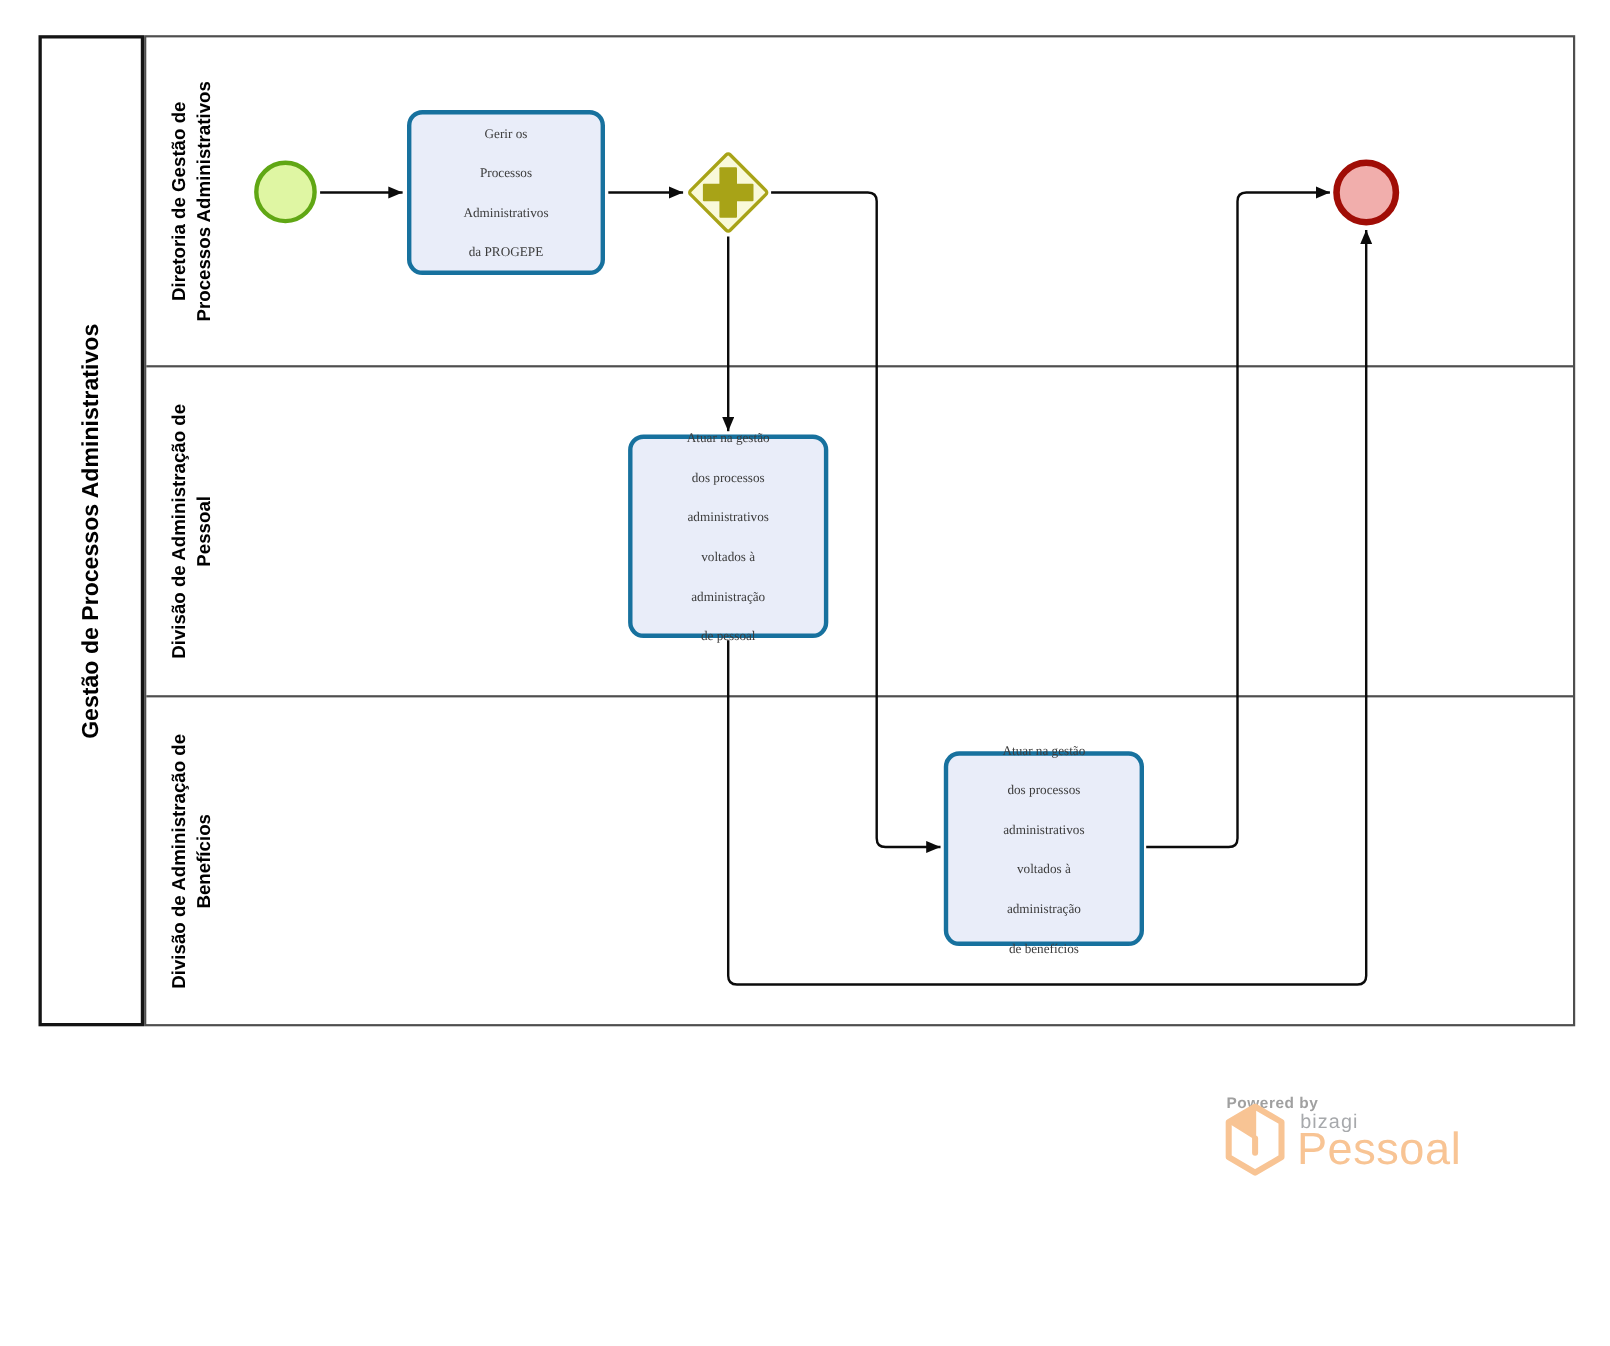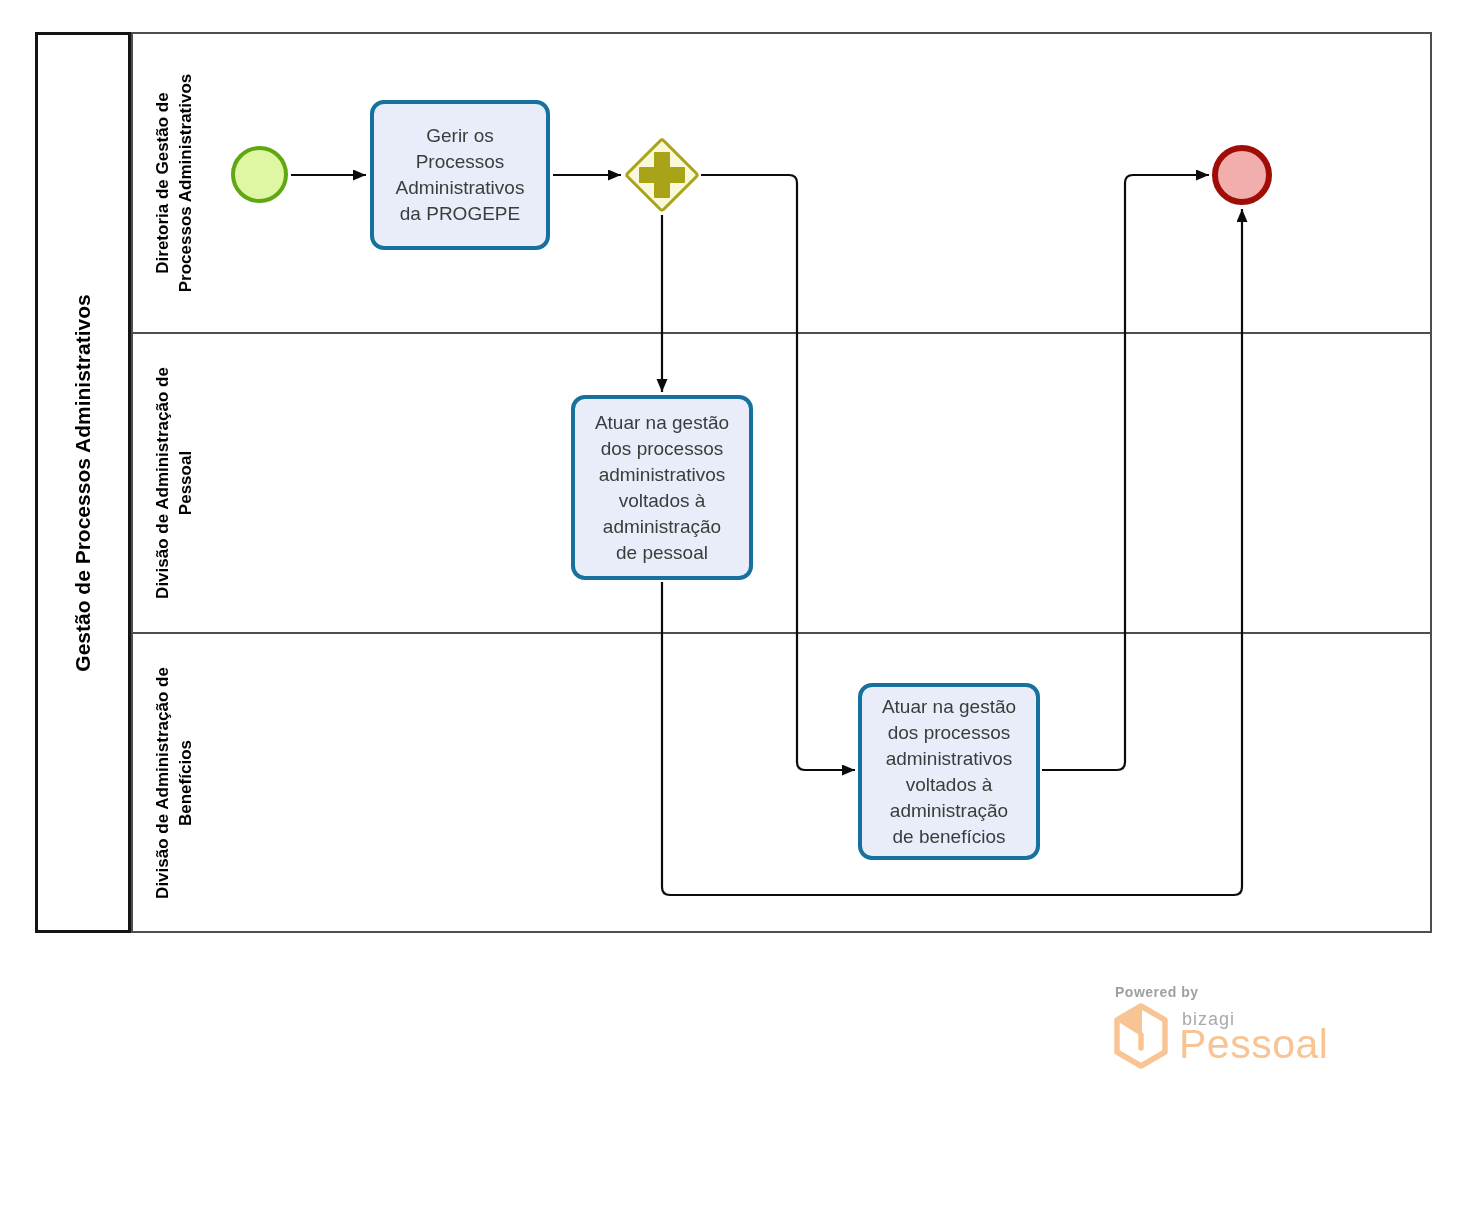--- a/index.html
+++ b/index.html
@@ -32,22 +32,22 @@
 
   
   svg.flows{position:absolute;left:0;top:0;pointer-events:none;}
   .flow{fill:none;stroke:#0b0b0b;stroke-width:2.2px;}
 
   
   .bpmn-task{
     position:absolute;box-sizing:border-box;
     background:#e9edf9;border:4px solid #17719e;border-radius:14px;
     display:flex;align-items:center;justify-content:center;
-    font-size:19px;line-height:26px;color:#3c3c3c;text-align:center;
-    white-space:pre-line;cursor:default;
+    font-size:12px;line-height:36px;color:#3c3c3c;text-align:center;
+    white-space:pre-line;cursor:default;font-family:Liberation Serif, serif;
   }
   .task-gerir{left:370px;top:100px;width:180px;height:150px;}
   .task-pessoal{left:571px;top:395px;width:182px;height:185px;}
   .task-beneficios{left:858px;top:683px;width:182px;height:177px;}
 
   .start-event{
     position:absolute;left:231px;top:146px;width:57px;height:57px;
     box-sizing:border-box;border-radius:50%;
     background:#dff6a3;border:4px solid #60a714;
   }
@@ -59,21 +59,21 @@
   .gateway-diamond{
     position:absolute;left:635px;top:148px;width:54px;height:54px;
     box-sizing:border-box;background:#f9f9d9;border:3px solid #a8a317;
     border-radius:4px;transform:rotate(45deg);
   }
   .gateway-plus-h{position:absolute;left:639px;top:167px;width:46px;height:16px;background:#a8a317;border-radius:1px;}
   .gateway-plus-v{position:absolute;left:654px;top:152px;width:16px;height:46px;background:#a8a317;border-radius:1px;}
 
   
   .watermark{position:absolute;left:1113px;top:976px;width:270px;height:120px;}
-  .powered-by{position:absolute;left:2px;top:8px;font-size:14px;font-weight:bold;color:#a0a0a0;letter-spacing:0.5px;}
+  .powered-by{position:absolute;left:2px;top:18px;font-size:14px;font-weight:bold;color:#a0a0a0;letter-spacing:0.5px;}
   .bizagi-hex{position:absolute;left:0px;top:27px;}
   .bizagi-word{position:absolute;left:69px;top:33px;font-size:18px;color:#a7a9ac;letter-spacing:1px;text-align:right;}
   .modeler-word{position:absolute;left:66px;top:45px;font-size:41px;font-weight:500;color:#f8c494;letter-spacing:0.5px;}
 </style>
 </head>
 <body>
 
 <div class="pool-label-col">
   <div class="pool-title-anchor">
     <div class="pool-title">Gestão de Processos Administrativos</div>

